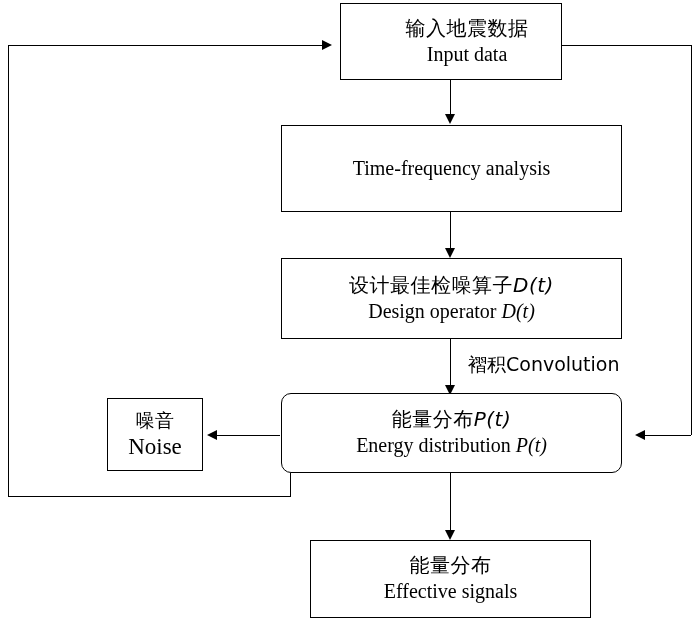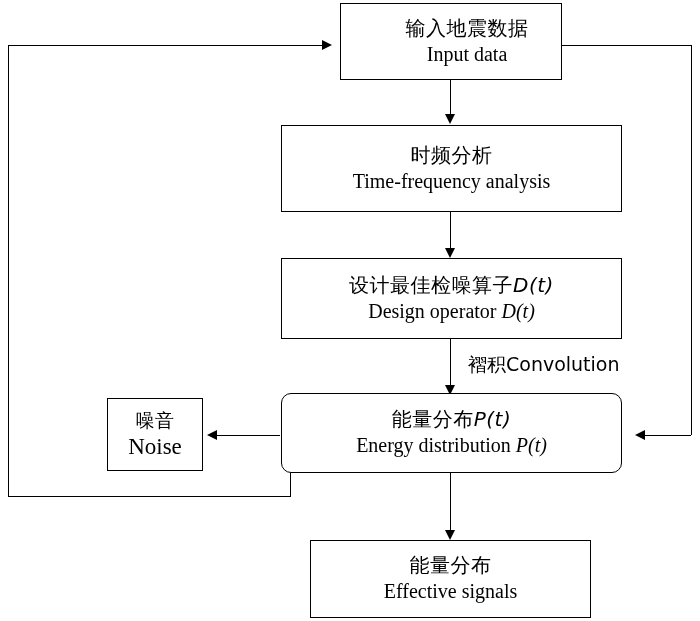--- a/index.html
+++ b/index.html
@@ -117,21 +117,20 @@
   <div class="line v" style="left:691px; top:45px; height:390px;"></div>
   <div class="line h" style="left:645px; top:435px; width:46px;"></div>
   <div class="arrow left" style="left:635px; top:430px;"></div>
 
   <div class="node" style="left:340px; top:3px; width:222px; height:77px;padding-left:32px;">
     <div class="cn">输入地震数据</div>
     <div class="en">Input data</div>
   </div>
 
   <div class="node" style="left:281px; top:125px; width:341px; height:87px;">
-    <div class="cn">时频分析</div>
     <div class="en">Time-frequency analysis</div>
   </div>
 
   <div class="node" style="left:281px; top:258px; width:341px; height:81px;justify-content:center;">
     <div class="cn">
       <span>设计最佳检噪算子</span><i>D(t)</i>
     </div>
     <div class="en">
       <span>Design operator </span><i>D(t)</i>
     </div>

